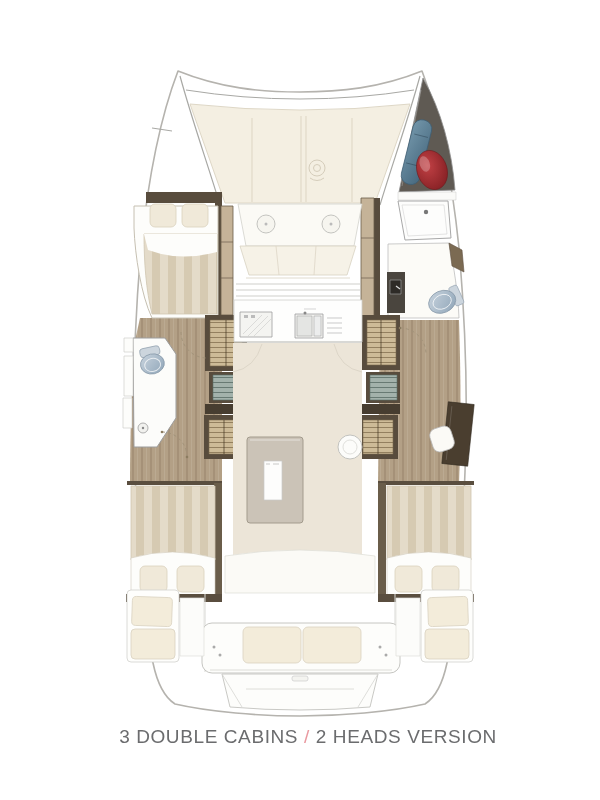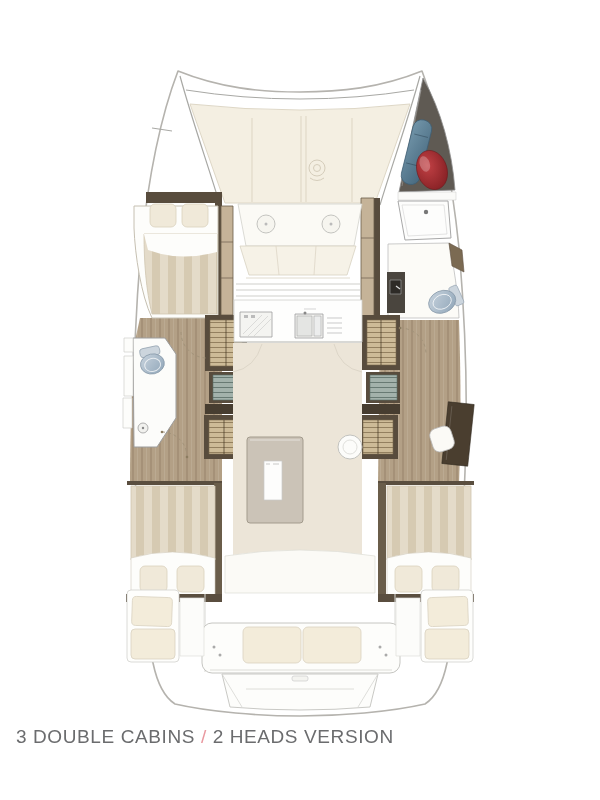--- a/index.html
+++ b/index.html
@@ -1,21 +1,21 @@
 <!DOCTYPE html>
 <html style="--outline: #b5b3ae; --line_gray: #cfcfcb; --cream: #f4efe2; --floor: #ece5d8; --cushion: #f3ecda; --wood: #b3a086; --wood_light: #c5b398; --dark_brown: #584c3d; --steps_tan: #cdbb97; --steps_teal: #a3b2ab; --stripe_a: #e4dbc9; --stripe_b: #d6cab2; --pillow: #f0e9d9; --sheet: #fdfdfb; --table_gray: #cbc3b7; --toilet_a: #c9d4de; --toilet_b: #8fa5b8; --fender_a: #c24145; --fender_b: #7e1c20; --bag_a: #7396aa; --bag_b: #46687e; --locker_dark: #5f5a53; --caption_gray: #6b6c6e; --slash_pink: #e9989f;"><head>
 <meta charset="utf-8">
 <style>
   html,body{margin:0;padding:0;background:#fff;}
   .stage{position:relative;width:600px;height:800px;background:#fff;overflow:hidden;
          font-family:"Liberation Sans", sans-serif;}
   svg{display:block;}
   svg *{vector-effect:non-scaling-stroke;}
   .caption{position:absolute;top:726px;left:0;width:600px;box-sizing:border-box;
-           padding-left:16px;font-size:19px;letter-spacing:.6px;
+           padding-left:16px;text-align:center;font-size:19px;letter-spacing:.6px;
            color:var(--caption_gray,#6b6c6e);white-space:nowrap;}
   .caption .slash{color:var(--slash_pink,#e9989f);}
 </style>
 </head>
 <body>
 
 <div class="stage">
 
 <svg width="600" height="800" viewBox="0 0 600 800">
   <defs>

